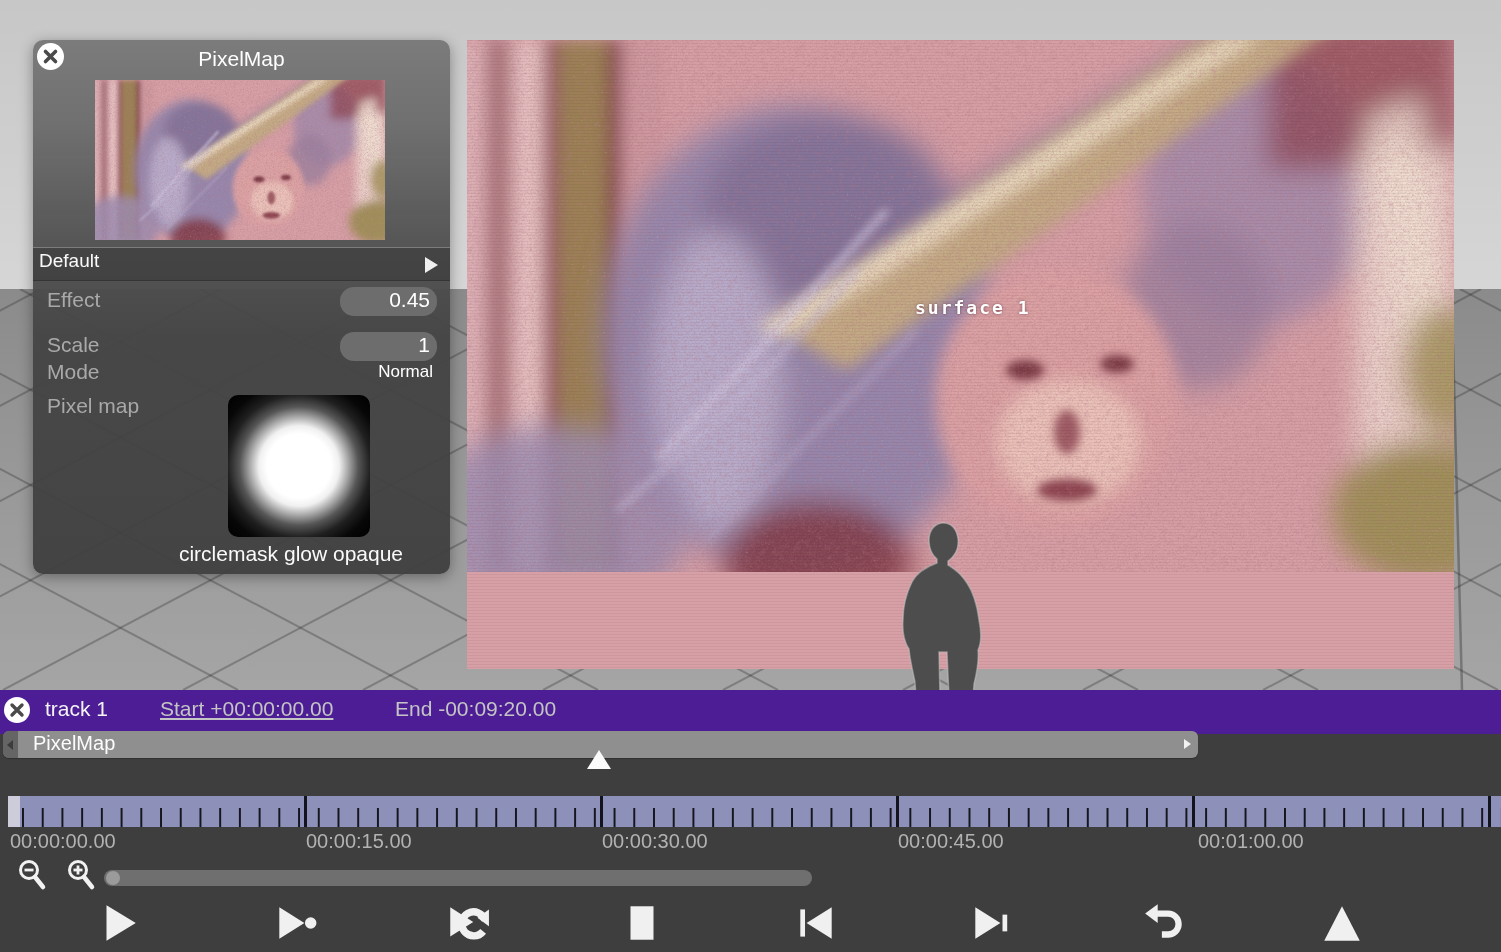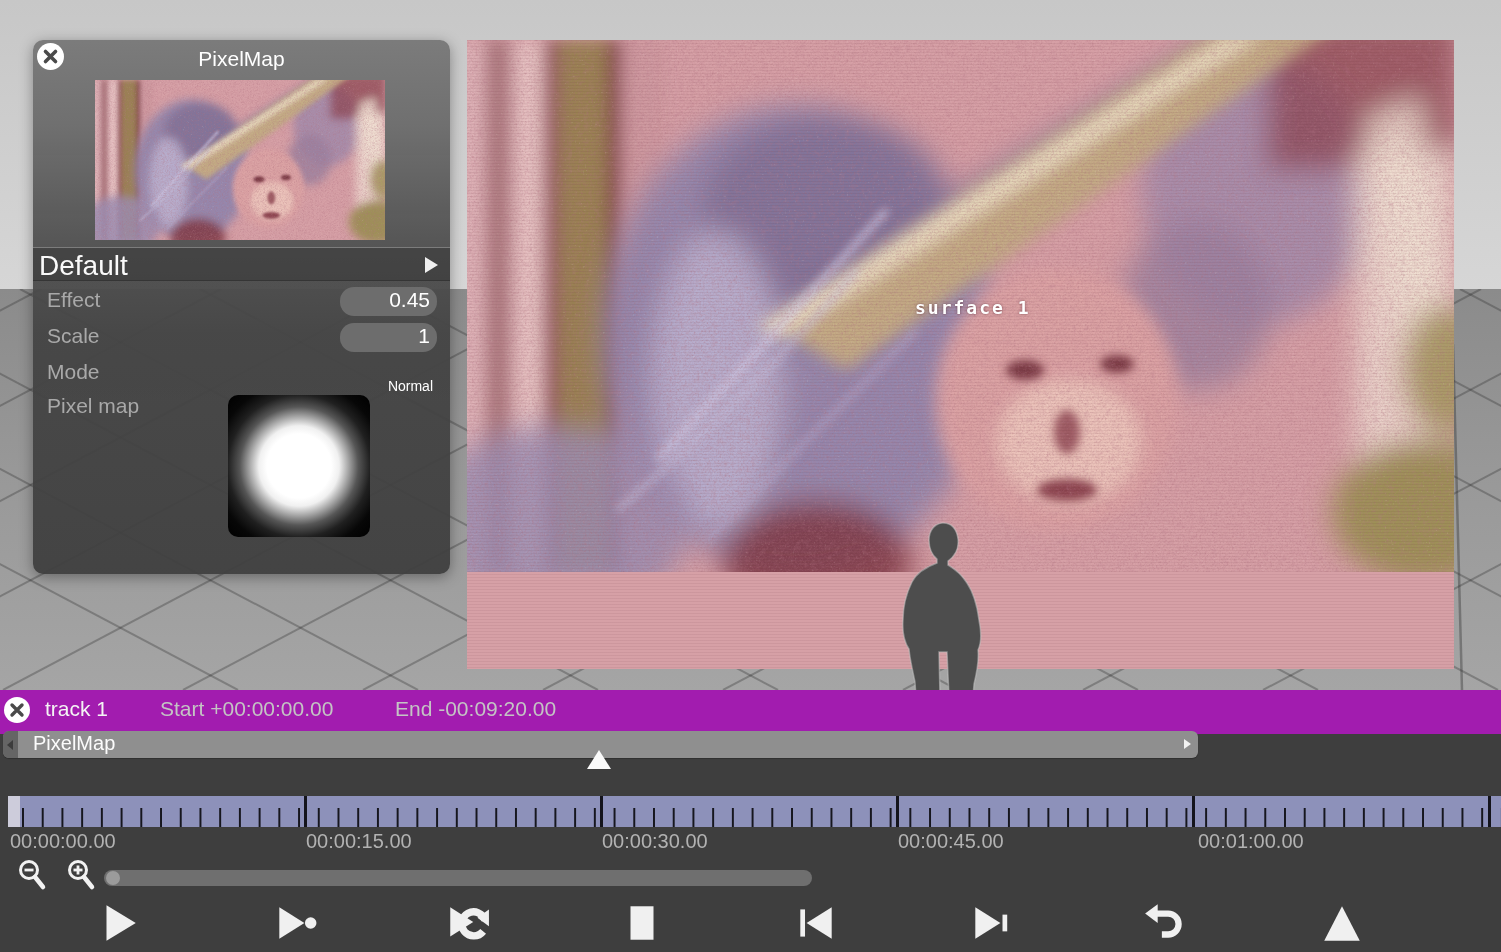--- a/index.html
+++ b/index.html
@@ -28,40 +28,40 @@
            background:linear-gradient(180deg, rgba(120,120,120,.97) 0%, rgba(108,108,108,.97) 16%,
                       rgba(80,80,80,.96) 38%, rgba(68,68,68,.95) 55%, rgba(63,63,63,.95) 100%);
            box-shadow:0 3px 14px rgba(0,0,0,.35); color:#ddd; }
   .panel-title { position:absolute; left:0; top:0; width:100%; height:36px; line-height:38px;
            text-align:center; color:#fff; font-size:21px; }
   .panel-close { position:absolute; left:3px; top:2px; width:29px; height:29px; cursor:pointer; }
   .panel-thumb { position:absolute; left:62px; top:40px; width:290px; height:160px; overflow:hidden; }
   .preset-row { position:absolute; left:0; top:207px; width:100%; height:34px;
            background:rgba(48,48,48,.45); border-top:1px solid rgba(170,170,170,.55);
            border-bottom:1px solid rgba(40,40,40,.5); }
-  .preset-name { position:absolute; left:6px; top:2px; font-size:28px; color:#fafafa; }
+  .preset-name { position:absolute; left:6px; top:2px; font-size:19px; color:#fafafa; }
   .preset-arrow { position:absolute; right:12px; top:9px; width:0; height:0;
            border-top:8px solid transparent; border-bottom:8px solid transparent; border-left:13px solid #f0f0f0; }
   .prow { position:absolute; left:0; width:100%; height:32px;text-align:center; }
   .prow .plabel { position:absolute; left:14px; top:2px; font-size:21px; color:#a9a9a9; }
   .pbox { position:absolute; right:13px; top:1px; width:97px; height:29px; background:#6d6d6d;
            border-radius:14px; }
   .pbox .pval { position:absolute; right:7px; top:1px; font-size:21px; color:#ffffff; }
-  .ptext { position:absolute; right:17px; top:20px; font-size:14px; color:#ffffff; }
+  .ptext { position:absolute; right:17px; top:4px; font-size:17px; color:#ffffff; }
   .glow { position:absolute; left:195px; top:355px; width:142px; height:142px; border-radius:10px; background:#000;
            background-image:radial-gradient(circle at 50% 50%, #ffffff 0%, #ffffff 32%, #f0f0f0 40%,
              #a8a8a8 49%, #565656 59%, #202020 71%, #070707 84%, #000 100%); }
   .map-name { position:absolute; left:105px; right:6px; top:502px; text-align:center; font-size:21px; color:#fafafa; }
 
   
   .timeline { position:absolute; left:0; top:690px; width:1501px; height:262px; background:#3e3e3e; }
-  .thead { position:absolute; left:0; top:0; width:100%; height:44px; background:#a21caf; }
+  .thead { position:absolute; left:0; top:0; width:100%; height:44px; background:#4c1d95; }
   .thead-close { position:absolute; left:3px; top:6px; width:28px; height:28px; cursor:pointer; }
   .track-name { position:absolute; left:45px; top:7px; font-size:21px; color:#f4f4f4; }
-  .track-start { position:absolute; left:160px; top:7px; font-size:21px; color:#c4c4c4; }
+  .track-start { position:absolute; left:160px; top:7px; font-size:21px; color:#c4c4c4;text-decoration:underline; }
   .track-end { position:absolute; left:395px; top:7px; font-size:21px; color:#c4c4c4; }
 
   .clip { position:absolute; height:27px; border-radius:6px; background:#8f8f8f; box-shadow:0 1px 1px rgba(0,0,0,.25); }
   .clip.pixelmap { left:3px; top:41px; width:1195px; }
   .clip.bitmap   { left:0px; top:72px; width:1198px; background:#828282; }
   .clip .cap { position:absolute; left:0; top:0; width:15px; height:100%; background:rgba(90,90,90,.8);
            border-radius:6px 0 0 6px; }
   .clip .caret-left { position:absolute; left:4px; top:9px; width:0; height:0;
            border-top:5px solid transparent; border-bottom:5px solid transparent; border-right:6px solid #3c3c3c; }
   .clip .caret-right { position:absolute; right:7px; top:8px; width:0; height:0;
@@ -235,36 +235,37 @@
         <div class="preset-arrow"></div>
       </div>
 
       <div class="prow" style="top:246px">
         <div class="plabel">Effect</div>
         <div class="pbox">
           <div class="pval">0.45</div>
         </div>
       </div>
 
-      <div class="prow" style="top:282px">
+      <div class="prow" style="top:291px">
         <div class="plabel">Scale</div>
         <div class="pbox">
           <div class="pval">1</div>
         </div>
       </div>
 
       <div class="prow" style="top:318px">
         <div class="plabel">Mode</div>
         <div class="ptext">Normal</div>
       </div>
 
       <div class="prow" style="top:352px">
         <div class="plabel">Pixel map</div>
       </div>
       <div class="glow"></div>
+      <div class="map-name">circlemask glow opaque</div>
     </div>
   </div>
 
   <div class="timeline">
     <div class="thead">
       <svg class="thead-close" viewBox="0 0 28 28">
         <circle cx="14" cy="14" r="13" fill="#ffffff"></circle>
         <path d="M9 9 L19 19 M19 9 L9 19" stroke="#4a4a4a" stroke-width="3.4" stroke-linecap="round"></path>
       </svg>
       <div class="track-name">track 1</div>

